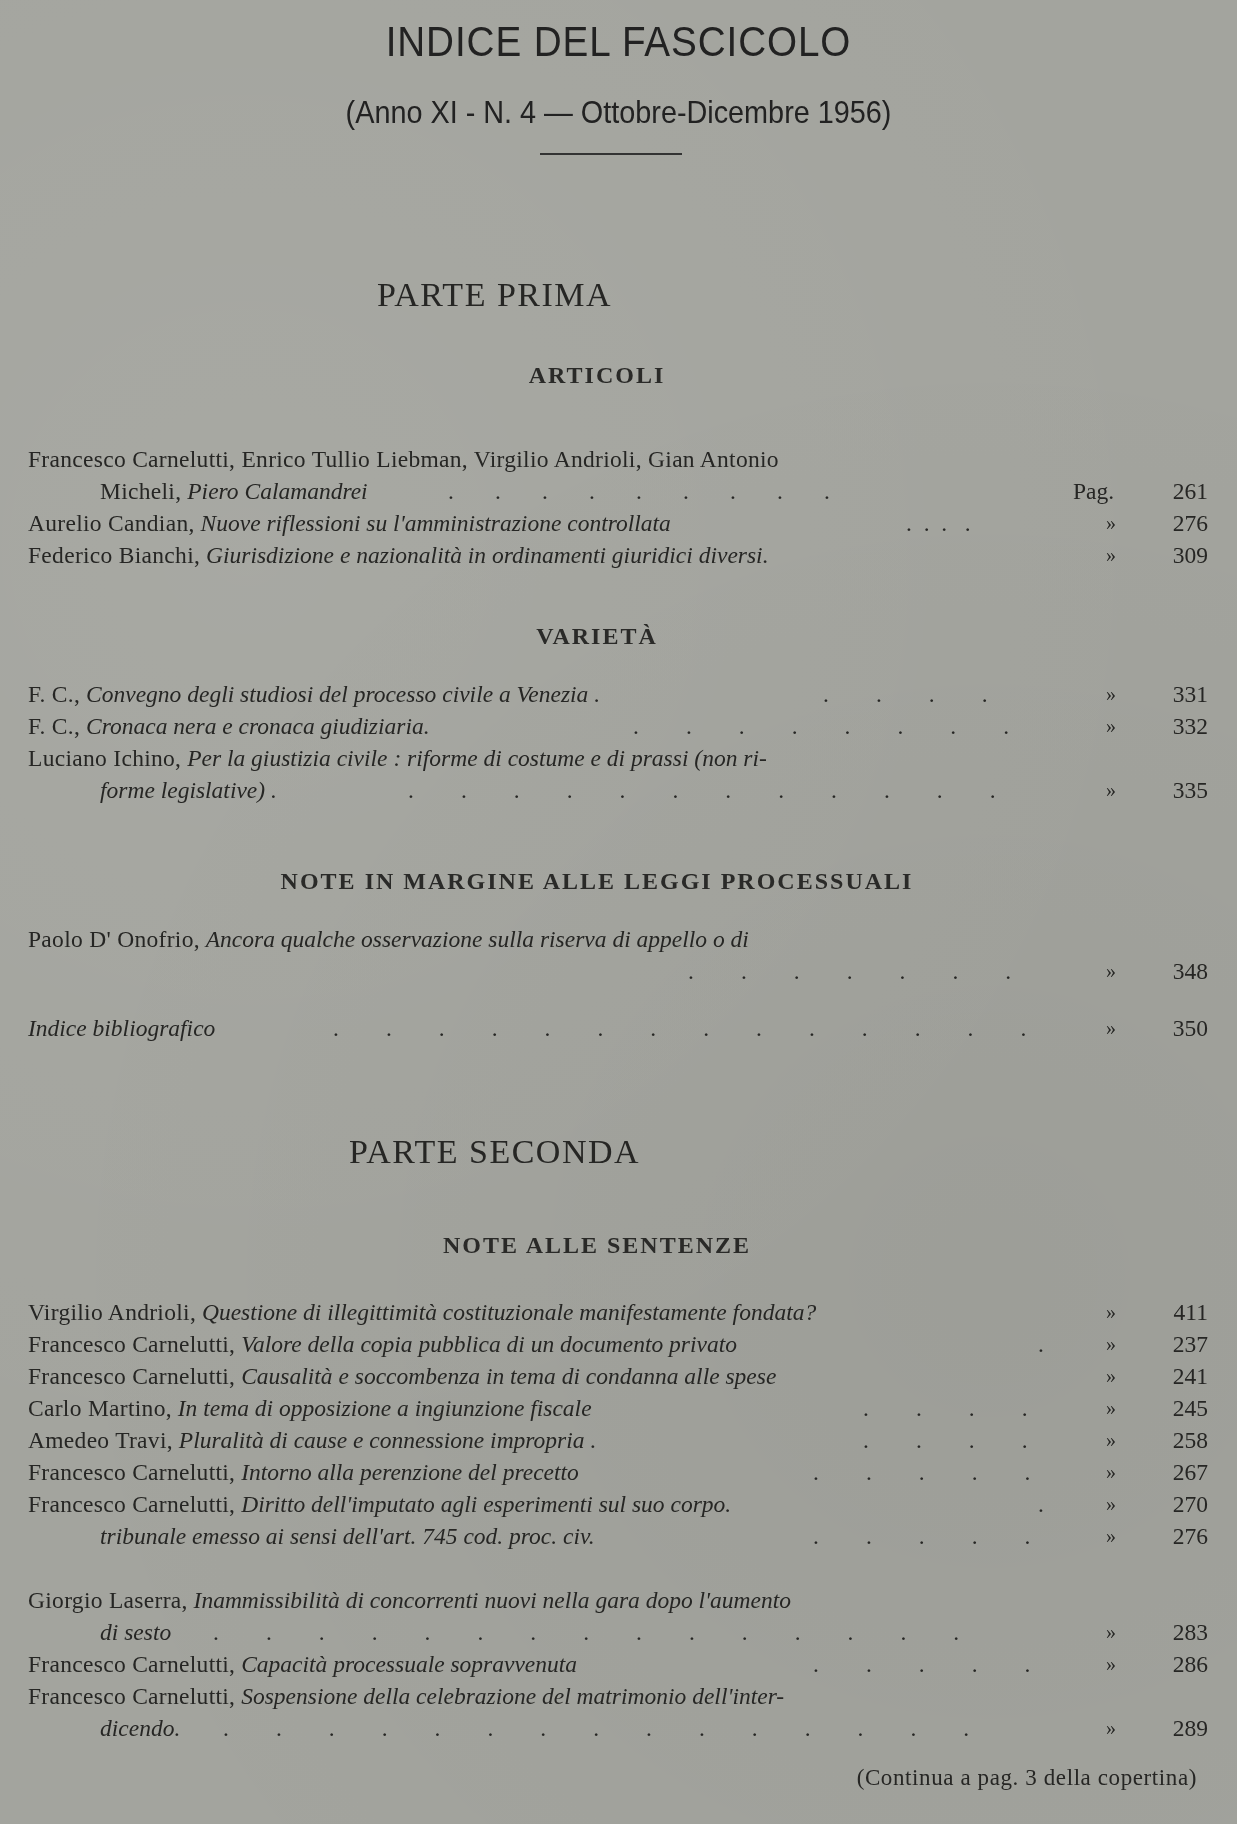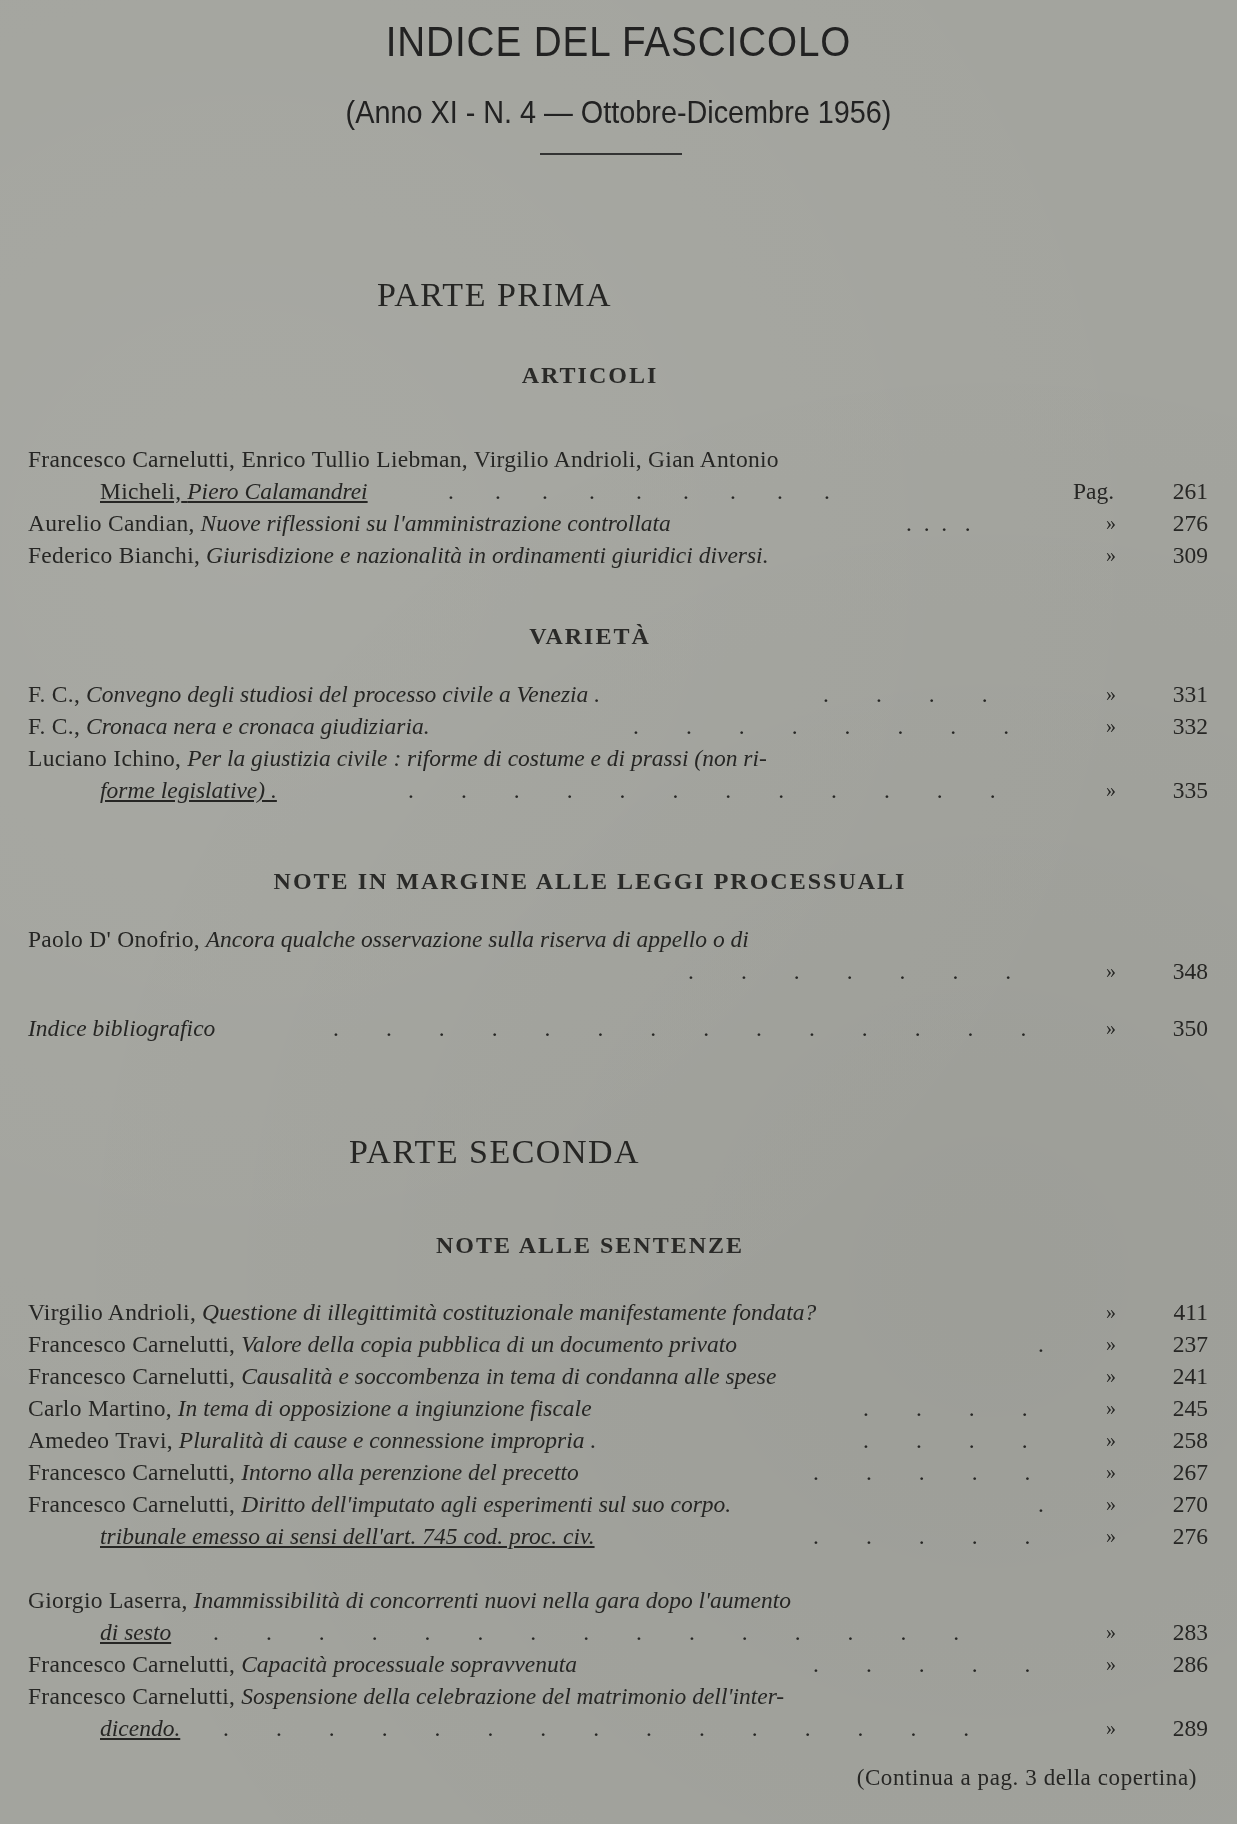--- a/index.html
+++ b/index.html
@@ -23,26 +23,26 @@
     position: absolute; left: 0; width: 1237px; top: 94px; text-align: center;
     font-family: "Liberation Sans", sans-serif; font-size: 32px; color: #222;
     transform: scaleX(0.9);
   }
   .rule { position: absolute; left: 540px; top: 153px; width: 142px; height: 2px; background: #333; }
   .part-heading {
     position: absolute; left: 0; width: 989px; text-align: center;
     font-size: 34px; letter-spacing: 1.5px; color: #262624;
   }
   .section-heading {
-    position: absolute; left: 9px; width: 1162px; text-align: center;
+    position: absolute; left: 16px; width: 1162px; text-align: center;
     font-size: 24px; letter-spacing: 2px; color: #2a2a28; font-weight: bold;
   }
   .entry { position: absolute; left: 28px; width: 1180px; font-size: 23.5px; line-height: 32px; }
   .line { position: relative; height: 32px; white-space: nowrap; }
-  .line.cont { padding-left: 72px; text-decoration: underline; }
+  .line.cont { padding-left: 72px; }
   .author { letter-spacing: 0.3px; }
   .work { font-style: italic; }
   .ditto { position: absolute; left: 1068px; top: 0; width: 30px; text-align: center; font-size: 20px; }
   .pagelabel { position: absolute; left: 1045px; top: 0; }
   .pageno { position: absolute; right: 0; top: 0; width: 60px; text-align: right; }
   .dots { position: absolute; top: 0; letter-spacing: 0; word-spacing: 0; }
   .footer {
     position: absolute; right: 40px; top: 1765px; font-size: 23px; letter-spacing: 0.6px;
   }
 </style>

